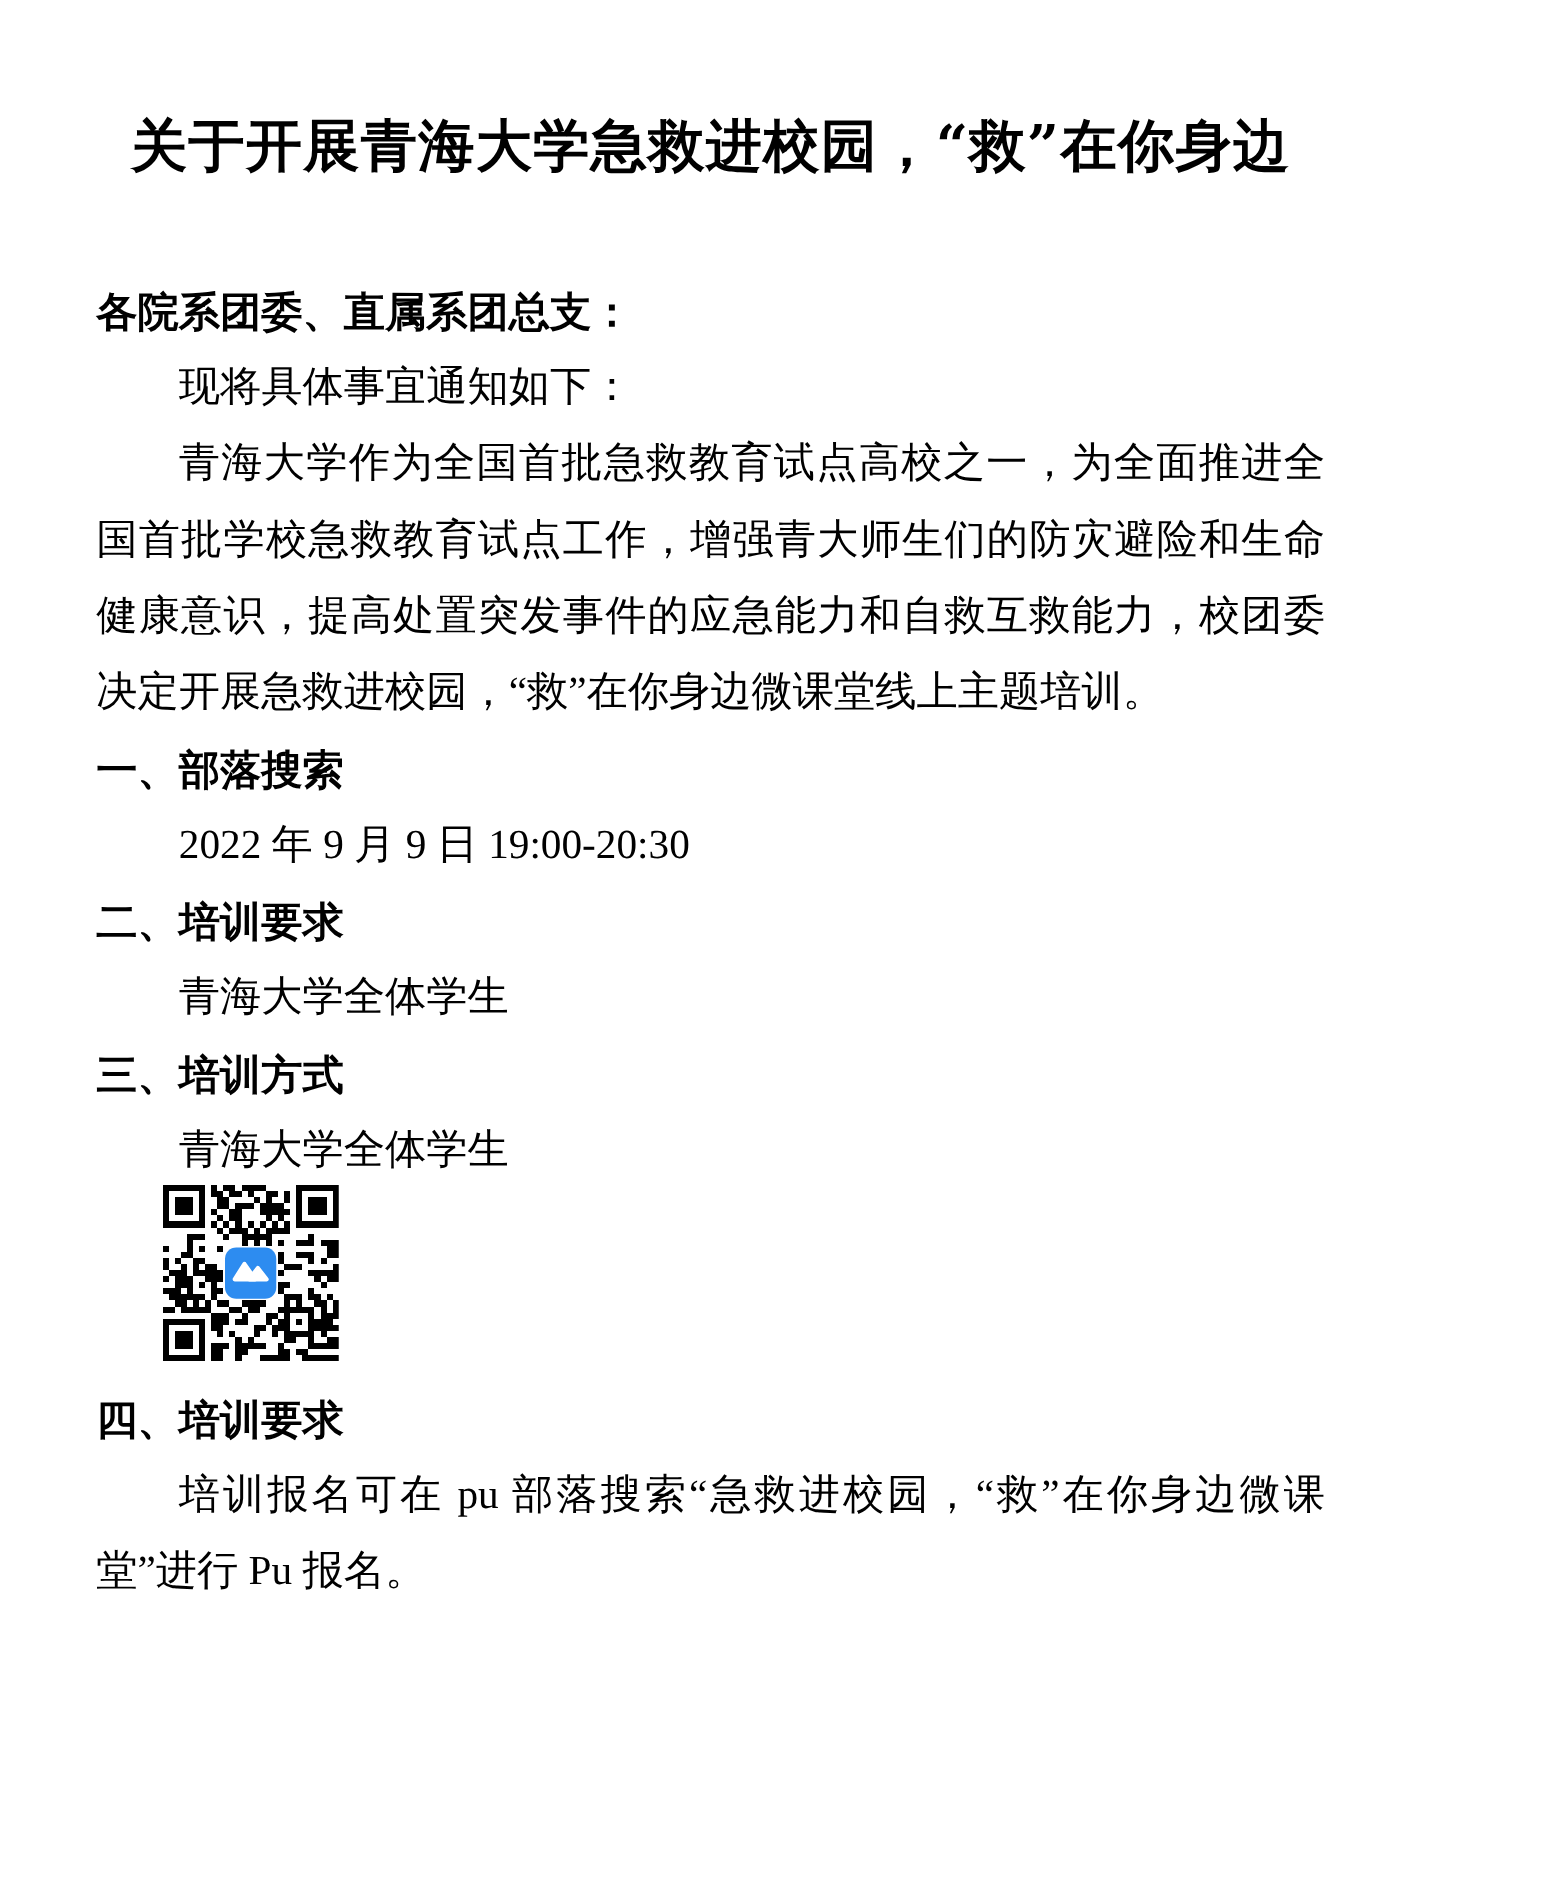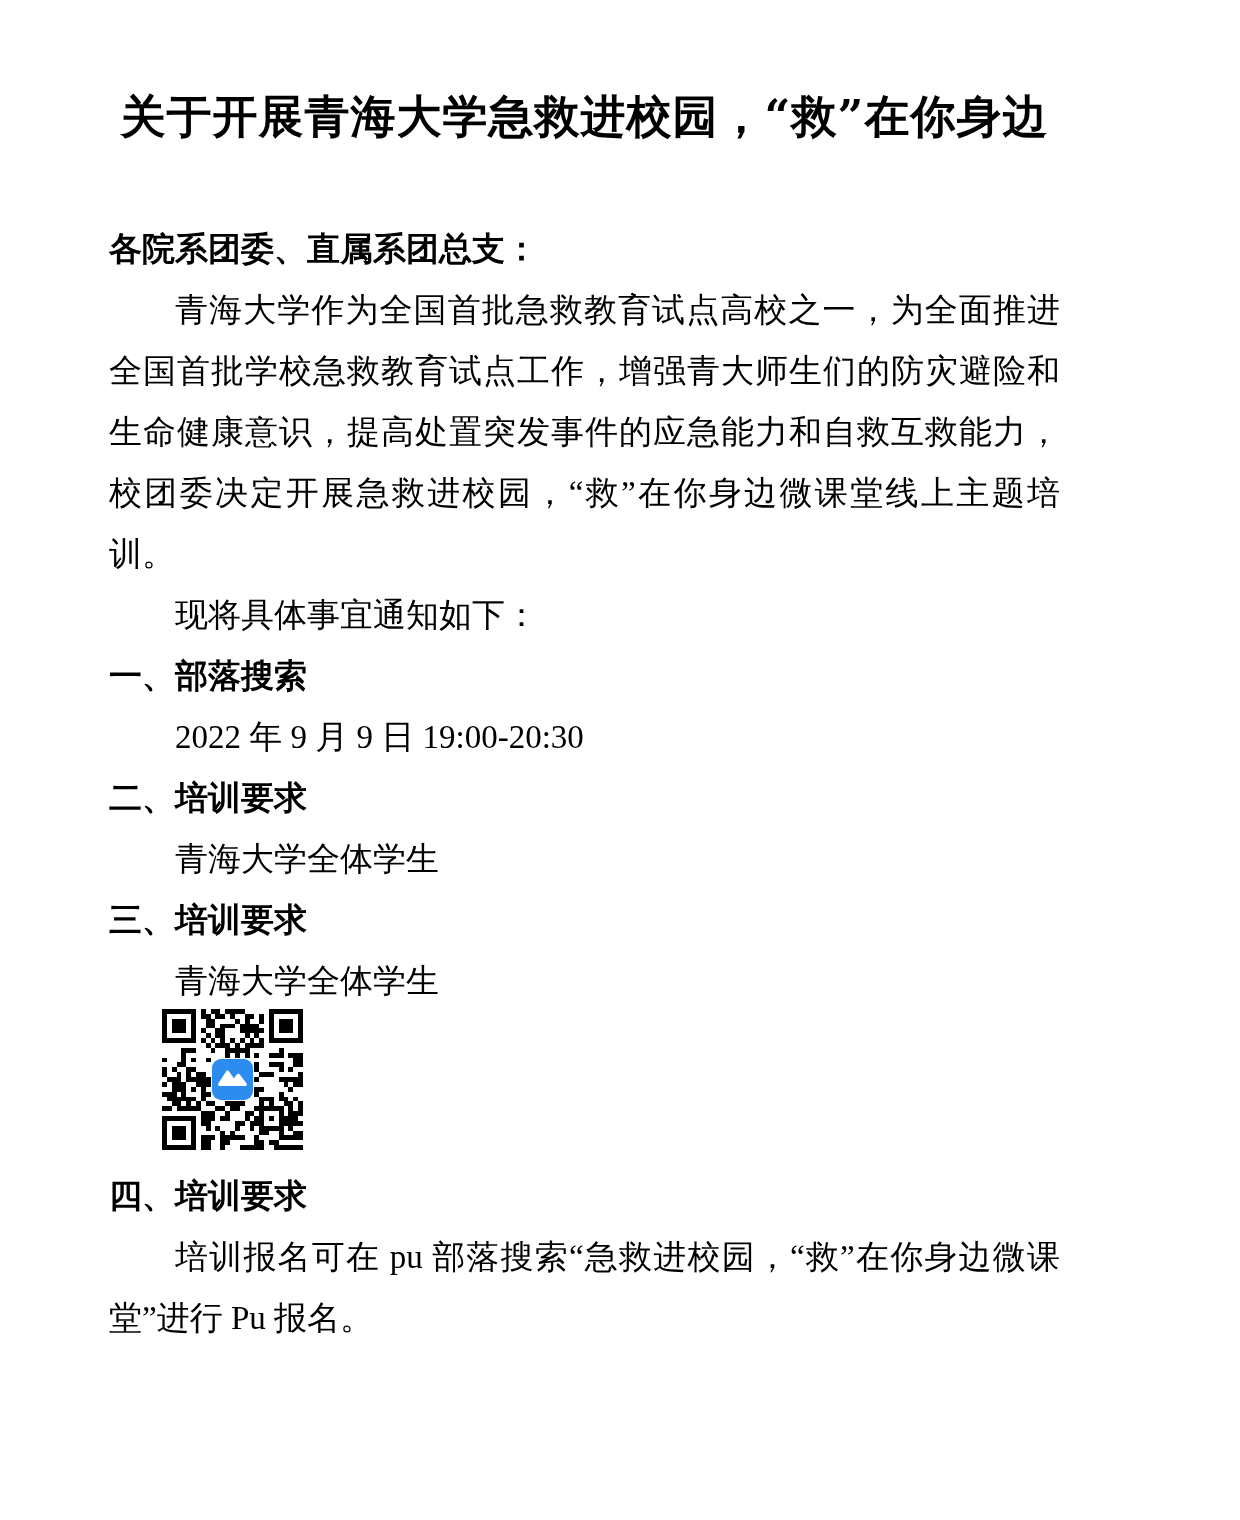--- a/index.html
+++ b/index.html
@@ -3,37 +3,37 @@
 <meta charset="utf-8">
 <style>
   html, body { margin: 0; padding: 0; background: #ffffff; }
   body {
     width: 1240px; height: 1520px; overflow: hidden; color: #000000;
     font-family: "Liberation Serif", "DejaVu Serif", serif;
   }
   .page {
     box-sizing: border-box;
     width: 1240px; height: 1520px;
-    padding: 84px 180px 0 109px;
+    padding: 84px 180px 0 77px;
     font-size: 33px;
     line-height: 61px;
   }
   .title {
     margin: 0 0 70px 0;
     font-size: 45px;
     line-height: 65px;
     font-weight: 700;
     text-align: center;
     letter-spacing: 1px;
     font-family: "DejaVu Serif", "Liberation Serif", serif;
   }
   .title-line { display: block; }
   p, h2 { margin: 0; padding: 0; }
   .salutation, .heading {
-    font-family: Liberation Serif, serif;
+    font-family: Liberation Sans, sans-serif;
     font-weight: 700;
     font-size: 33px;
     line-height: 61px;
   }
   .indent { text-indent: 2em; }
   .justify { text-align: justify; }
   .qr-wrap {
     position: relative;
     width: 141px; height: 141px;
     margin: -3px 0 16px 53px;
@@ -52,31 +52,31 @@
 <body>
 
 <div class="page">
 
   <h1 class="title">
     <span class="title-line">关于开展青海大学急救进校园，“救”在你身边</span>
   </h1>
 
   <p class="salutation">各院系团委、直属系团总支：</p>
 
+  <p class="indent">现将具体事宜通知如下：</p>
+
   <p class="indent justify">青海大学作为全国首批急救教育试点高校之一，为全面推进全国首批学校急救教育试点工作，增强青大师生们的防灾避险和生命健康意识，提高处置突发事件的应急能力和自救互救能力，校团委决定开展急救进校园，“救”在你身边微课堂线上主题培训。</p>
-
-  <p class="indent">现将具体事宜通知如下：</p>
 
   <h2 class="heading">一、部落搜索</h2>
   <p class="indent">2022 年 9 月 9 日 19:00-20:30</p>
 
   <h2 class="heading">二、培训要求</h2>
   <p class="indent">青海大学全体学生</p>
 
-  <h2 class="heading">三、培训要求</h2>
+  <h2 class="heading">三、培训方式</h2>
   <p class="indent">青海大学全体学生</p>
 
   <div class="qr-wrap">
     <svg class="qr" id="qr-svg" viewBox="0 0 29 29" xmlns="http://www.w3.org/2000/svg">
         <rect x="8" y="0" width="1" height="1" fill="#000000"></rect>
         <rect x="10" y="0" width="1" height="1" fill="#000000"></rect>
         <rect x="11" y="0" width="1" height="1" fill="#000000"></rect>
         <rect x="13" y="0" width="1" height="1" fill="#000000"></rect>
         <rect x="14" y="0" width="1" height="1" fill="#000000"></rect>
         <rect x="15" y="0" width="1" height="1" fill="#000000"></rect>

